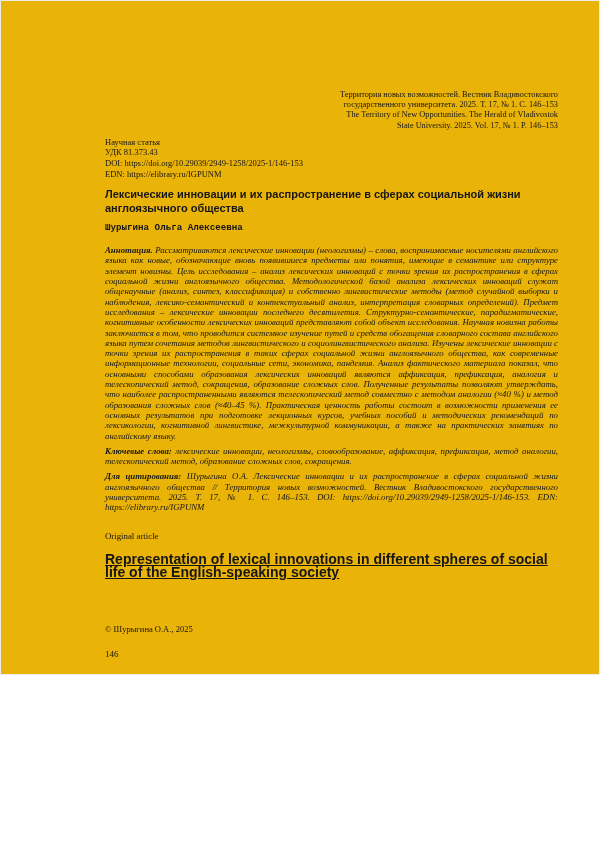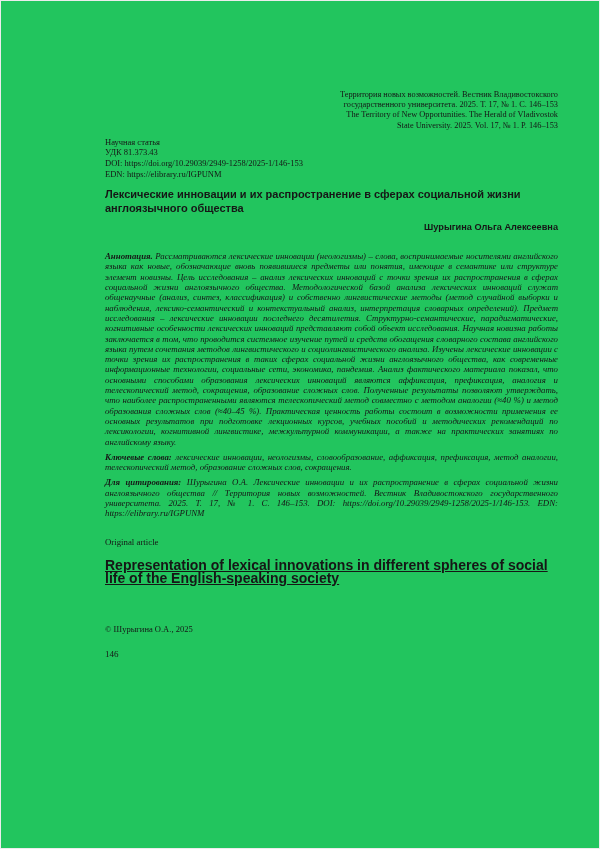--- a/index.html
+++ b/index.html
@@ -1,20 +1,20 @@
 <!DOCTYPE html>
 <html><head>
 <meta charset="utf-8">
 <style>
   html, body { margin: 0; padding: 0; background: #ffffff; }
   .page {
     position: relative;
     width: 600px;
-    height: 849px;
-    background: #22c55e;
+    height: 675px;
+    background: #eab308;
     box-sizing: border-box;
     color: #161616;
     font-family: "Liberation Serif", serif;
     box-shadow: inset 0 0 0 1px #ececec;
     overflow: hidden;
   }
   .content {
     box-sizing: border-box;
     padding: 90px 42px 0 105px;
   }
@@ -31,26 +31,25 @@
   }
   .title-ru {
     font-family: "Liberation Sans", sans-serif;
     font-weight: bold;
     font-size: 11px;
     line-height: 13.5px;
     margin: 0 0 7px 0;
     max-width: 470px;
   }
   .author {
-    font-family: Liberation Sans, sans-serif;
+    font-family: Liberation Mono, monospace;
     font-weight: bold;
     font-size: 9.2px;
     line-height: 11px;
-    margin-bottom: 18px;
-    text-align: right;
+    margin-bottom: 12px;
   }
   .affiliation {
     font-size: 8.5px;
     line-height: 10.6px;
     margin-bottom: 13px;
   }
   .para {
     font-style: italic;
     font-size: 8.8px;
     line-height: 10.3px;

